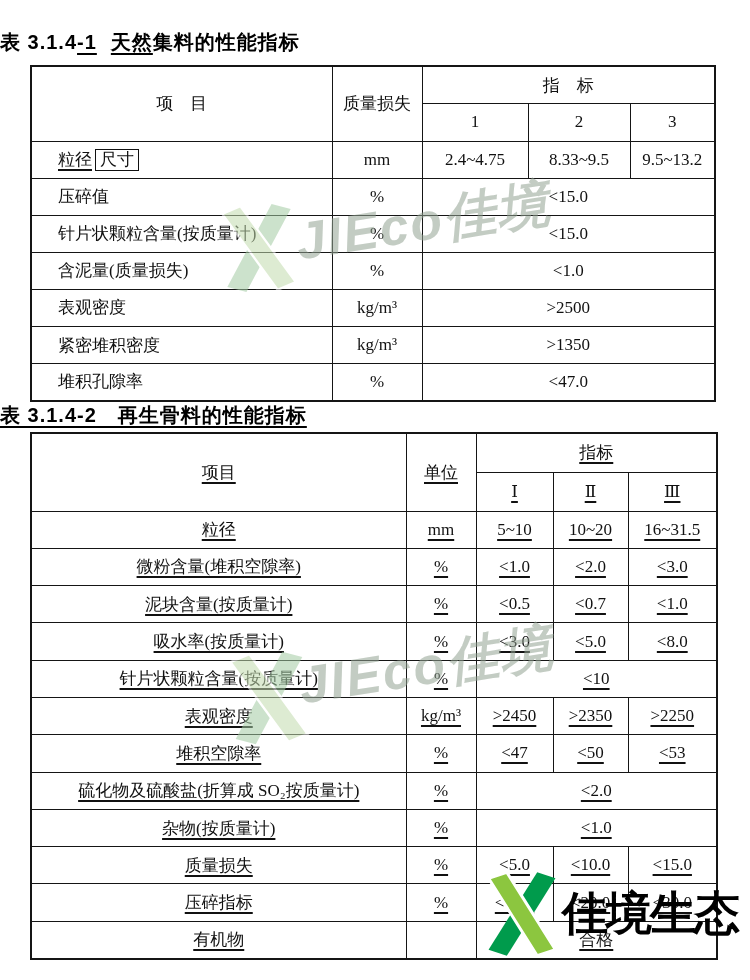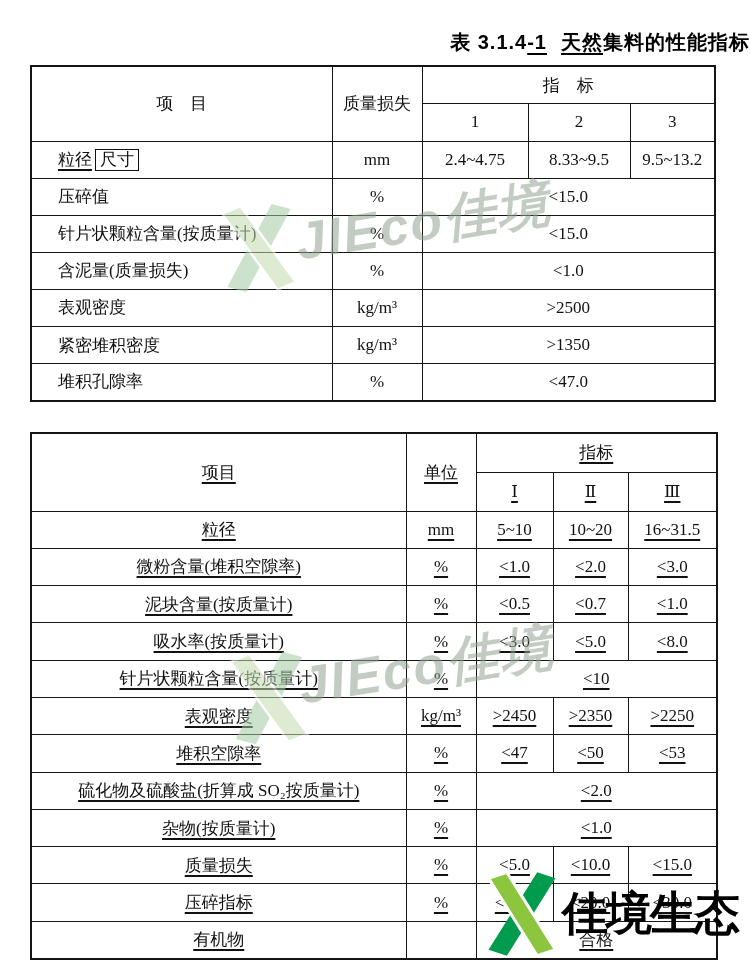--- a/index.html
+++ b/index.html
@@ -1,18 +1,18 @@
 <!DOCTYPE html>
 <html><head>
 <meta charset="utf-8">
 <style>
   html,body{margin:0;padding:0;background:#ffffff;}
   .page{position:relative;width:750px;height:980px;background:#ffffff;overflow:hidden;
         font-family:"Liberation Serif","DejaVu Serif",serif;color:#111;}
-  .t-title{position:absolute;left:0;width:750px;text-align:right;z-index:2;
+  .t-title{position:absolute;left:0;width:750px;text-align:left;z-index:2;
            font-family:"Liberation Sans","DejaVu Sans",sans-serif;
            font-weight:bold;font-size:20px;color:#000;letter-spacing:1px;}
   #title1{top:29px;}
   #title2{top:402px;}
   .ul{text-decoration:underline;text-underline-offset:4px;text-decoration-thickness:1.5px;}
   .boxed{display:inline-block;border:1.6px solid #111;padding:0 4px;margin-left:3px;line-height:1.15;}
   .gap{display:inline-block;width:14px;}
   table{border-collapse:collapse;table-layout:fixed;position:absolute;z-index:1;background:transparent;}
   #table1{left:30px;top:65px;width:684px;border:2.2px solid #151515;}
   #table2{left:30px;top:432px;width:686px;border:2.2px solid #151515;}
@@ -99,20 +99,23 @@
           <td colspan="3"><span>&gt;1350</span></td>
         </tr>
         <tr>
           <td class="item"><span>堆积孔隙率</span></td>
           <td><span>%</span></td>
           <td colspan="3"><span>&lt;47.0</span></td>
         </tr>
       </tbody>
   </table>
 
+  <div class="t-title" id="title2">
+    <span class="ul">表 3.1.4-2　再生骨料的性能指标</span>
+  </div>
 
   <table id="table2">
     <colgroup>
       <col style="width:375px">
         <col style="width:70px">
         <col style="width:77px">
         <col style="width:75px">
         <col style="width:89px">
     </colgroup>
     <thead>

